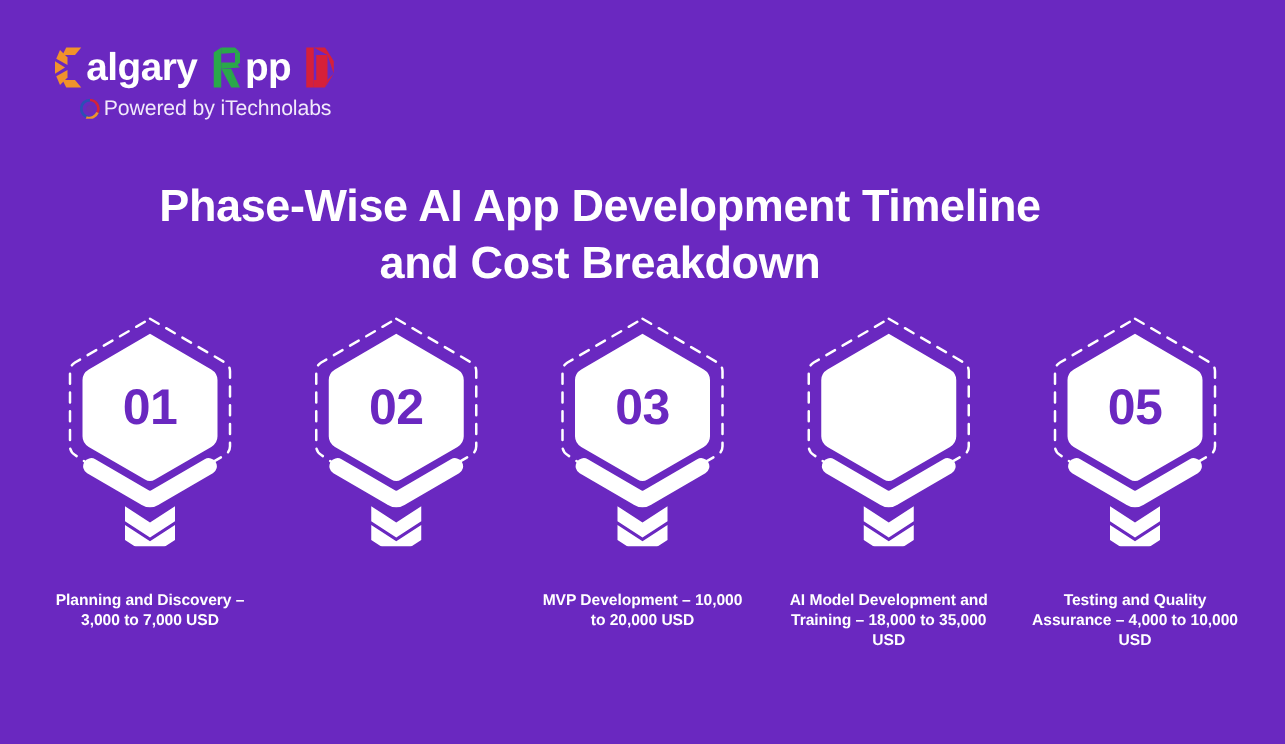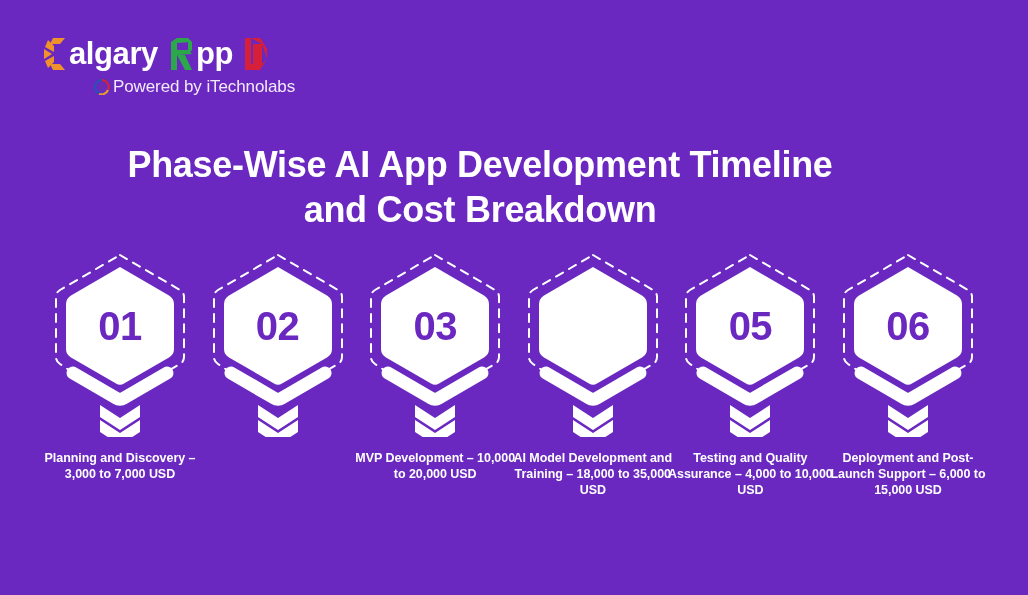--- a/index.html
+++ b/index.html
@@ -51,21 +51,21 @@
     line-height: 34px;
     letter-spacing: -0.4px;
     font-family: "Liberation Sans", sans-serif;
   }
   .logo-gap { display:inline-block; width: 9px; }
 
   .logo-tagline {
     display: flex;
     align-items: center;
     margin-top: 4px;
-    margin-left: 54px;
+    margin-left: 24px;
   }
   .logo-swirl { width: 16px; height: 16px; margin-right: 3px; flex: none; }
   .logo-tagline-text {
     color: #f2eafb;
     font-size: 17px;
     font-weight: 400;
     letter-spacing: -0.1px;
     line-height: 18px;
   }
 
@@ -96,20 +96,21 @@
     display: flex;
     justify-content: space-between;
     align-items: flex-start;
   }
   .phase {
     width: 152px;
     display: flex;
     flex-direction: column;
     align-items: center;
     position: relative;
+    gap: 16px;
   }
 
   .badge-wrap {
     position: relative;
     width: 140px;
     height: 185px;
   }
   .badge-wrap svg {
     position: absolute;
     left: 0;
@@ -126,21 +127,21 @@
     align-items: center;
     justify-content: center;
     color: #6a28c0;
     font-size: 40px;
     font-weight: 700;
     letter-spacing: -0.5px;
     font-family: "Liberation Sans", sans-serif;
   }
 
   .phase-label {
-    margin-top: 13px;
+    margin-top: 19px;
     width: 172px;
     text-align: center;
     color: #ffffff;
     font-size: 12.5px;
     font-weight: 700;
     line-height: 16px;
     letter-spacing: -0.05px;
     font-family: "Liberation Sans", sans-serif;
   }
 </style>
@@ -288,30 +289,15 @@
           <g fill="#ffffff">
             <path d="M50 153 L70 166 L90 153 L90 165 L70 178 L50 165 Z"></path>
             <path d="M50 168 L70 181 L90 168 L90 180 L70 193 L50 180 Z"></path>
           </g>
         </svg>
         <div class="badge-number">05</div>
       </div>
       <div class="phase-label">Testing and Quality Assurance – 4,000 to 10,000 USD</div>
     </div>
 
-    <div class="phase">
-      <div class="badge-wrap">
-        <svg width="140" height="185" viewBox="0 0 140 185">
-          <path d="M70 3 L130 38 Q134 40.5 134 45 L134 105 Q134 109.5 130 112 L70 147 Q66 149 62 147 L10 112 Q6 109.5 6 105 L6 45 Q6 40.5 10 38 Z" fill="none" stroke="#ffffff" stroke-width="2" stroke-dasharray="8 7" stroke-linecap="round"></path>
-          <path d="M70 15 L119 43.5 Q124 46.5 124 52 L124 97 Q124 102.5 119 105.5 L74 131.5 Q70 134 66 131.5 L21 105.5 Q16 102.5 16 97 L16 52 Q16 46.5 21 43.5 Z" fill="#ffffff"></path>
-          <path d="M23 121 L66 146 Q70 148.5 74 146 L117 121" fill="none" stroke="#ffffff" stroke-width="13" stroke-linecap="round" stroke-linejoin="round"></path>
-          <g fill="#ffffff">
-            <path d="M50 153 L70 166 L90 153 L90 165 L70 178 L50 165 Z"></path>
-            <path d="M50 168 L70 181 L90 168 L90 180 L70 193 L50 180 Z"></path>
-          </g>
-        </svg>
-        <div class="badge-number">06</div>
-      </div>
-      <div class="phase-label">Deployment and Post-Launch Support – 6,000 to 15,000 USD</div>
-    </div>
 
   </div>
 </div>
 
 </body></html>

